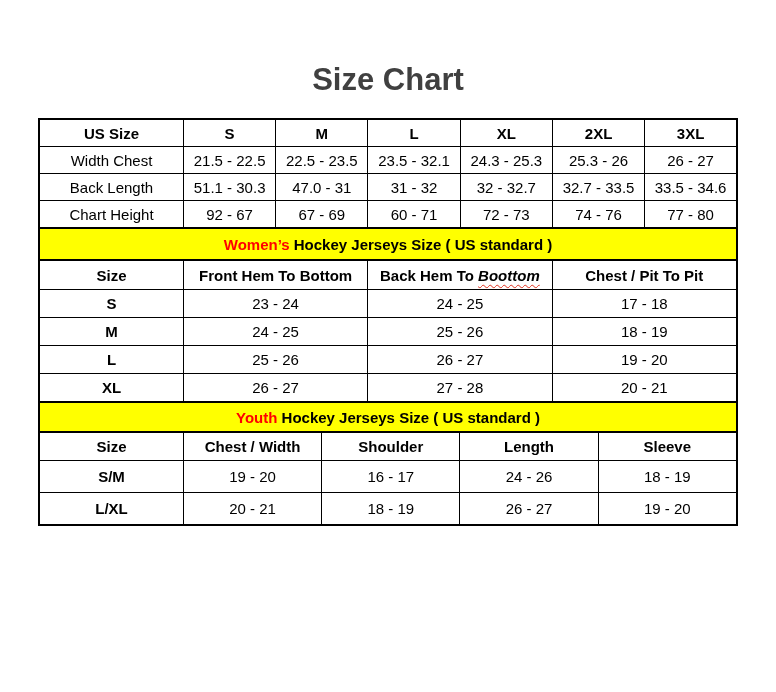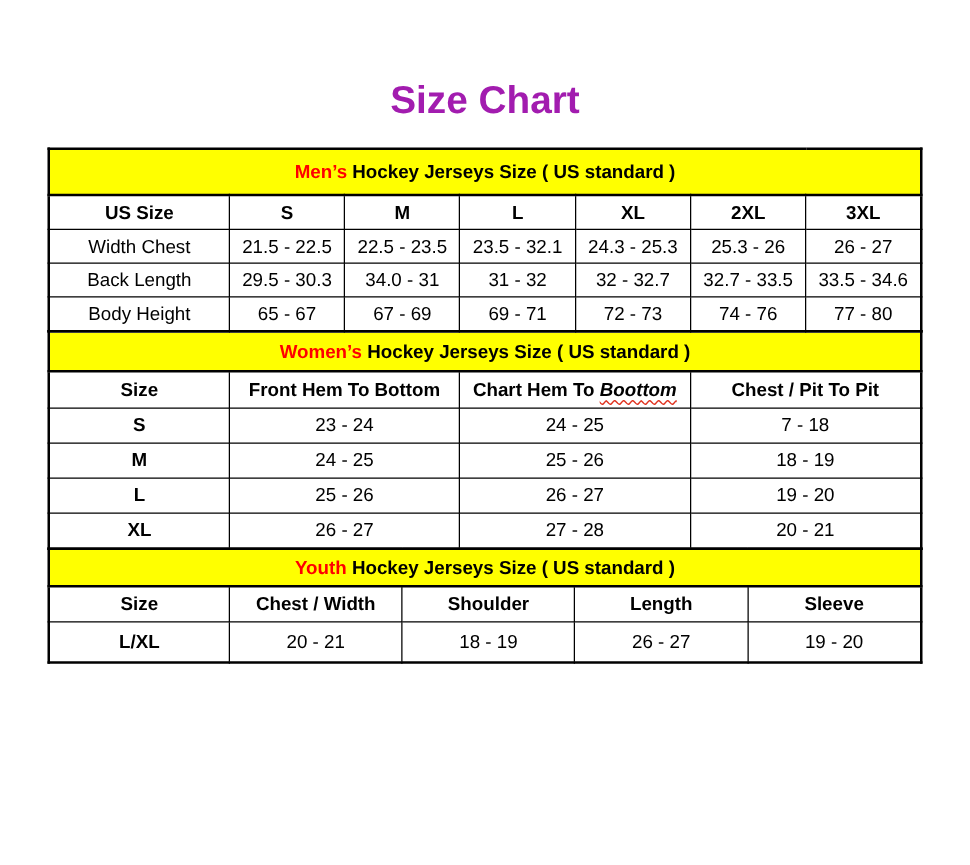--- a/index.html
+++ b/index.html
@@ -3,21 +3,21 @@
 <meta charset="utf-8">
 <style>
   html,body { margin:0; padding:0; }
   body {
     width:776px; height:692px; background:#ffffff; color:#000;
     font-family:"Liberation Sans", sans-serif;
     overflow:hidden;
   }
   .page { width:700px; margin-left:38px; }
   .title {
-    text-align:center; color:#a21caf; font-size:31px; font-weight:700;
+    text-align:center; color:#404040; font-size:31px; font-weight:700;
     margin:60px 0 18px 0; line-height:40px; letter-spacing:0px;
   }
   table.size-table {
     width:700px; border-collapse:collapse; table-layout:fixed;
     border:2px solid #000;
   }
   table.size-table + table.size-table { margin-top:-2px;padding-left:23px; }
   .size-table th, .size-table td {
     border:1.5px solid #000; text-align:center; vertical-align:middle;
     font-size:15px; padding:0 2px; overflow:hidden; white-space:nowrap;
@@ -58,23 +58,20 @@
     <colgroup>
       <col style="width:20.7%">
       <col style="width:13.216%">
         <col style="width:13.216%">
         <col style="width:13.216%">
       <col style="width:13.216%">
         <col style="width:13.216%">
         <col style="width:13.22%">
     </colgroup>
     <thead>
-      <tr>
-        <th colspan="7" class="banner"><span class="hl">Men’s</span><span> Hockey Jerseys Size ( US standard )</span></th>
-      </tr>
       <tr class="head">
         <th>US Size</th>
         <th>S</th>
         <th>M</th>
         <th>L</th>
         <th>XL</th>
         <th>2XL</th>
         <th>3XL</th>
       </tr>
     </thead>
@@ -83,32 +80,32 @@
         <td>Width Chest</td>
         <td>21.5 - 22.5</td>
         <td>22.5 - 23.5</td>
         <td>23.5 - 32.1</td>
         <td>24.3 - 25.3</td>
         <td>25.3 - 26</td>
         <td>26 - 27</td>
       </tr>
       <tr>
         <td>Back Length</td>
-        <td>29.5 - 30.3</td>
-        <td>34.0 - 31</td>
+        <td>51.1 - 30.3</td>
+        <td>47.0 - 31</td>
         <td>31 - 32</td>
         <td>32 - 32.7</td>
         <td>32.7 - 33.5</td>
         <td>33.5 - 34.6</td>
       </tr>
       <tr>
-        <td>Body Height</td>
-        <td>65 - 67</td>
+        <td>Chart Height</td>
+        <td>92 - 67</td>
         <td>67 - 69</td>
-        <td>69 - 71</td>
+        <td>60 - 71</td>
         <td>72 - 73</td>
         <td>74 - 76</td>
         <td>77 - 80</td>
       </tr>
     </tbody>
   </table>
 
   <table class="size-table t-women">
     <colgroup>
       <col style="width:20.7%">
@@ -116,30 +113,30 @@
         <col style="width:26.4%">
         <col style="width:26.5%">
     </colgroup>
     <thead>
       <tr>
         <th colspan="4" class="banner"><span class="hl">Women’s</span><span> Hockey Jerseys Size ( US standard )</span></th>
       </tr>
       <tr class="head">
         <th>Size</th>
         <th>Front Hem To Bottom</th>
-        <th><span>Chart Hem To </span><span class="typo">Boottom</span></th>
+        <th><span>Back Hem To </span><span class="typo">Boottom</span></th>
         <th>Chest / Pit To Pit</th>
       </tr>
     </thead>
     <tbody>
       <tr>
         <td class="row-label-bold">S</td>
         <td>23 - 24</td>
         <td>24 - 25</td>
-        <td>7 - 18</td>
+        <td>17 - 18</td>
       </tr>
       <tr>
         <td class="row-label-bold">M</td>
         <td>24 - 25</td>
         <td>25 - 26</td>
         <td>18 - 19</td>
       </tr>
       <tr>
         <td class="row-label-bold">L</td>
         <td>25 - 26</td>
@@ -170,20 +167,27 @@
       <tr class="head">
         <th>Size</th>
         <th>Chest / Width</th>
         <th>Shoulder</th>
         <th>Length</th>
         <th>Sleeve</th>
       </tr>
     </thead>
     <tbody>
       <tr>
+        <td class="row-label-bold">S/M</td>
+        <td>19 - 20</td>
+        <td>16 - 17</td>
+        <td>24 - 26</td>
+        <td>18 - 19</td>
+      </tr>
+      <tr>
         <td class="row-label-bold">L/XL</td>
         <td>20 - 21</td>
         <td>18 - 19</td>
         <td>26 - 27</td>
         <td>19 - 20</td>
       </tr>
     </tbody>
   </table>
 
 </main>

